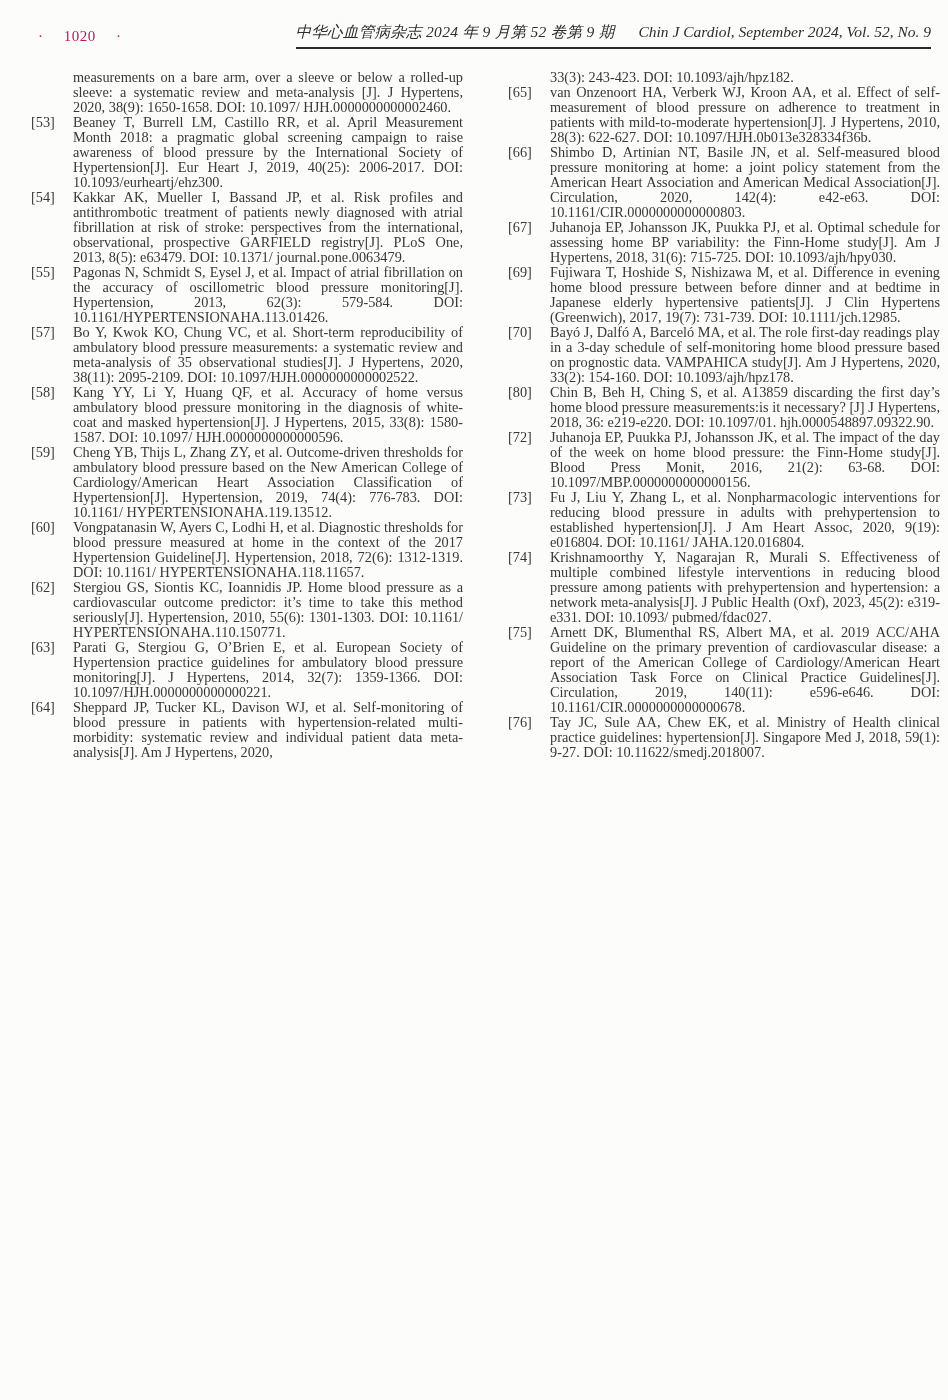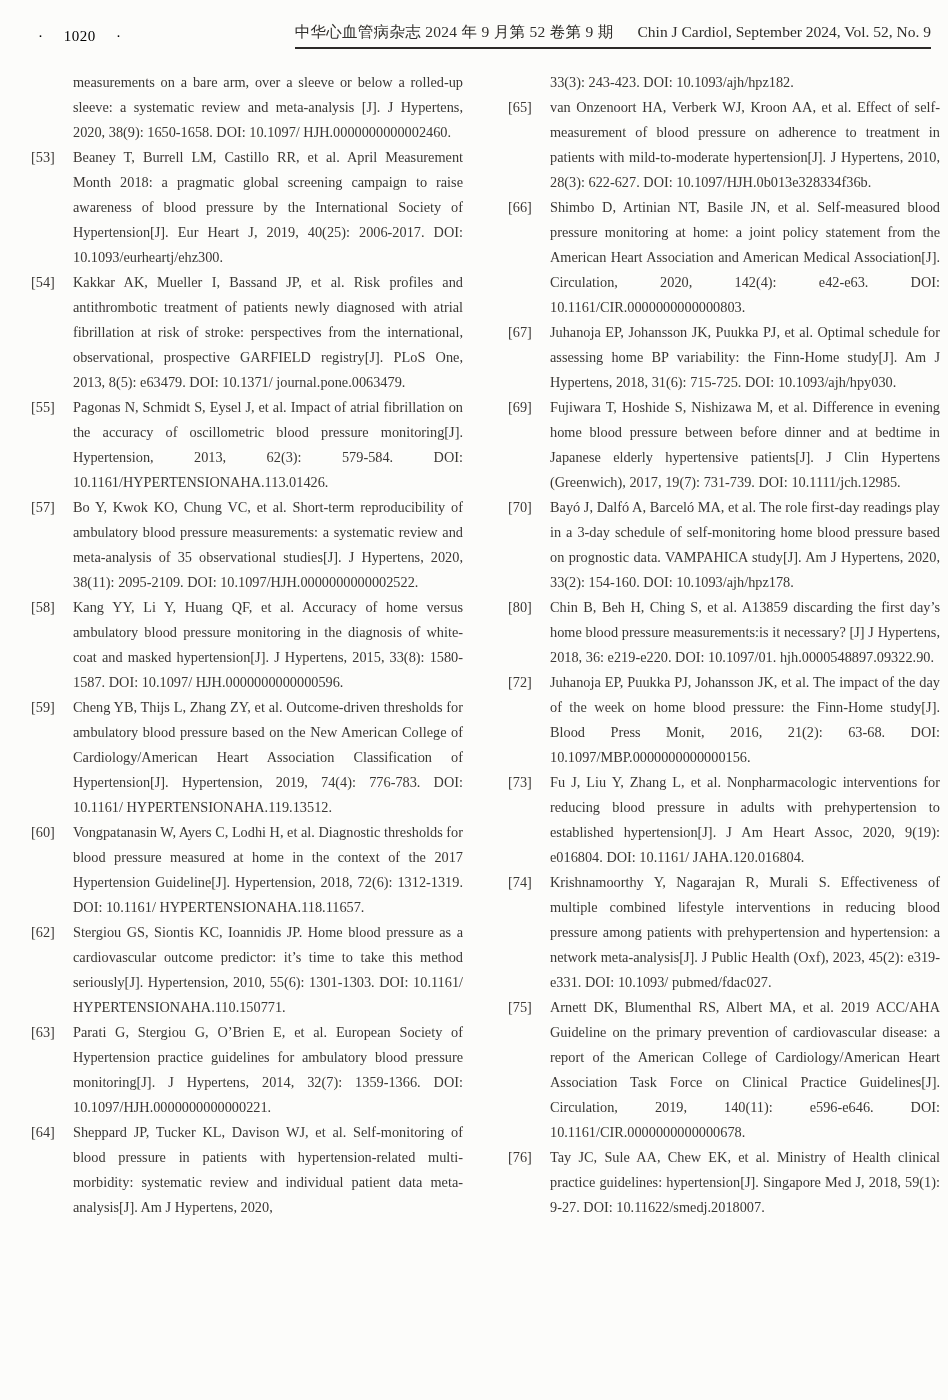--- a/index.html
+++ b/index.html
@@ -22,53 +22,54 @@
     position: absolute;
     top: 22px;
     left: 38px;
     right: 17px;
     display: flex;
     justify-content: space-between;
     align-items: flex-end;
   }
   .page-num {
     font-size: 15px;
-    color: #000000;
+    color: #be185d;
     word-spacing: 16px;
     letter-spacing: 0.5px;
     padding-bottom: 4px;
     white-space: nowrap;
   }
   .journal-line {
     border-bottom: 2px solid #2c2a28;
     padding-bottom: 4px;
     white-space: nowrap;
     font-size: 15.5px;
     color: #2f2d2a;
+    font-style: italic;
   }
   .journal-cn { letter-spacing: 0.3px; }
   .journal-en { margin-left: 20px; }
   
   .columns {
     position: absolute;
     top: 70px;
     left: 31px;
     right: 13px;
     display: flex;
     gap: 45px;
   }
   .col {
     width: 432px;
     flex: 0 0 432px;
   }
   .ref {
     display: flex;
     align-items: flex-start;
     font-size: 14.3px;
-    line-height: 25px;
+    line-height: 15px;
     color: #3a3734;
   }
   .ref-num {
     flex: 0 0 42px;
     width: 42px;
     white-space: nowrap;
   }
   .ref-text {
     flex: 1 1 auto;
     text-align: justify;

